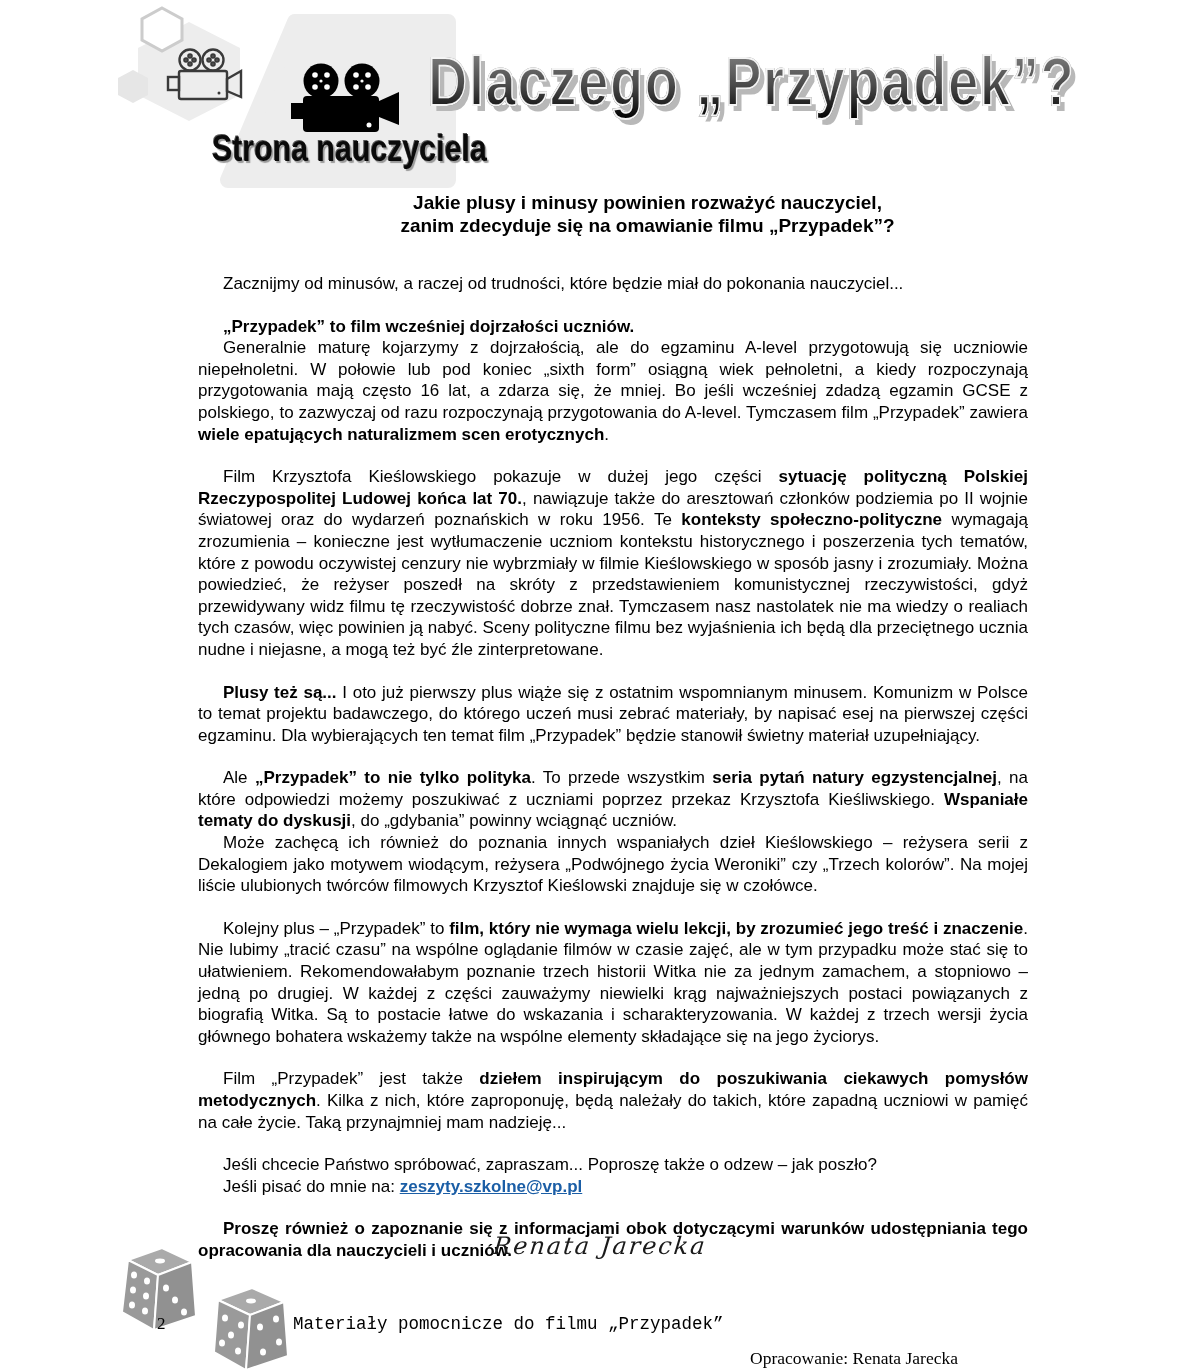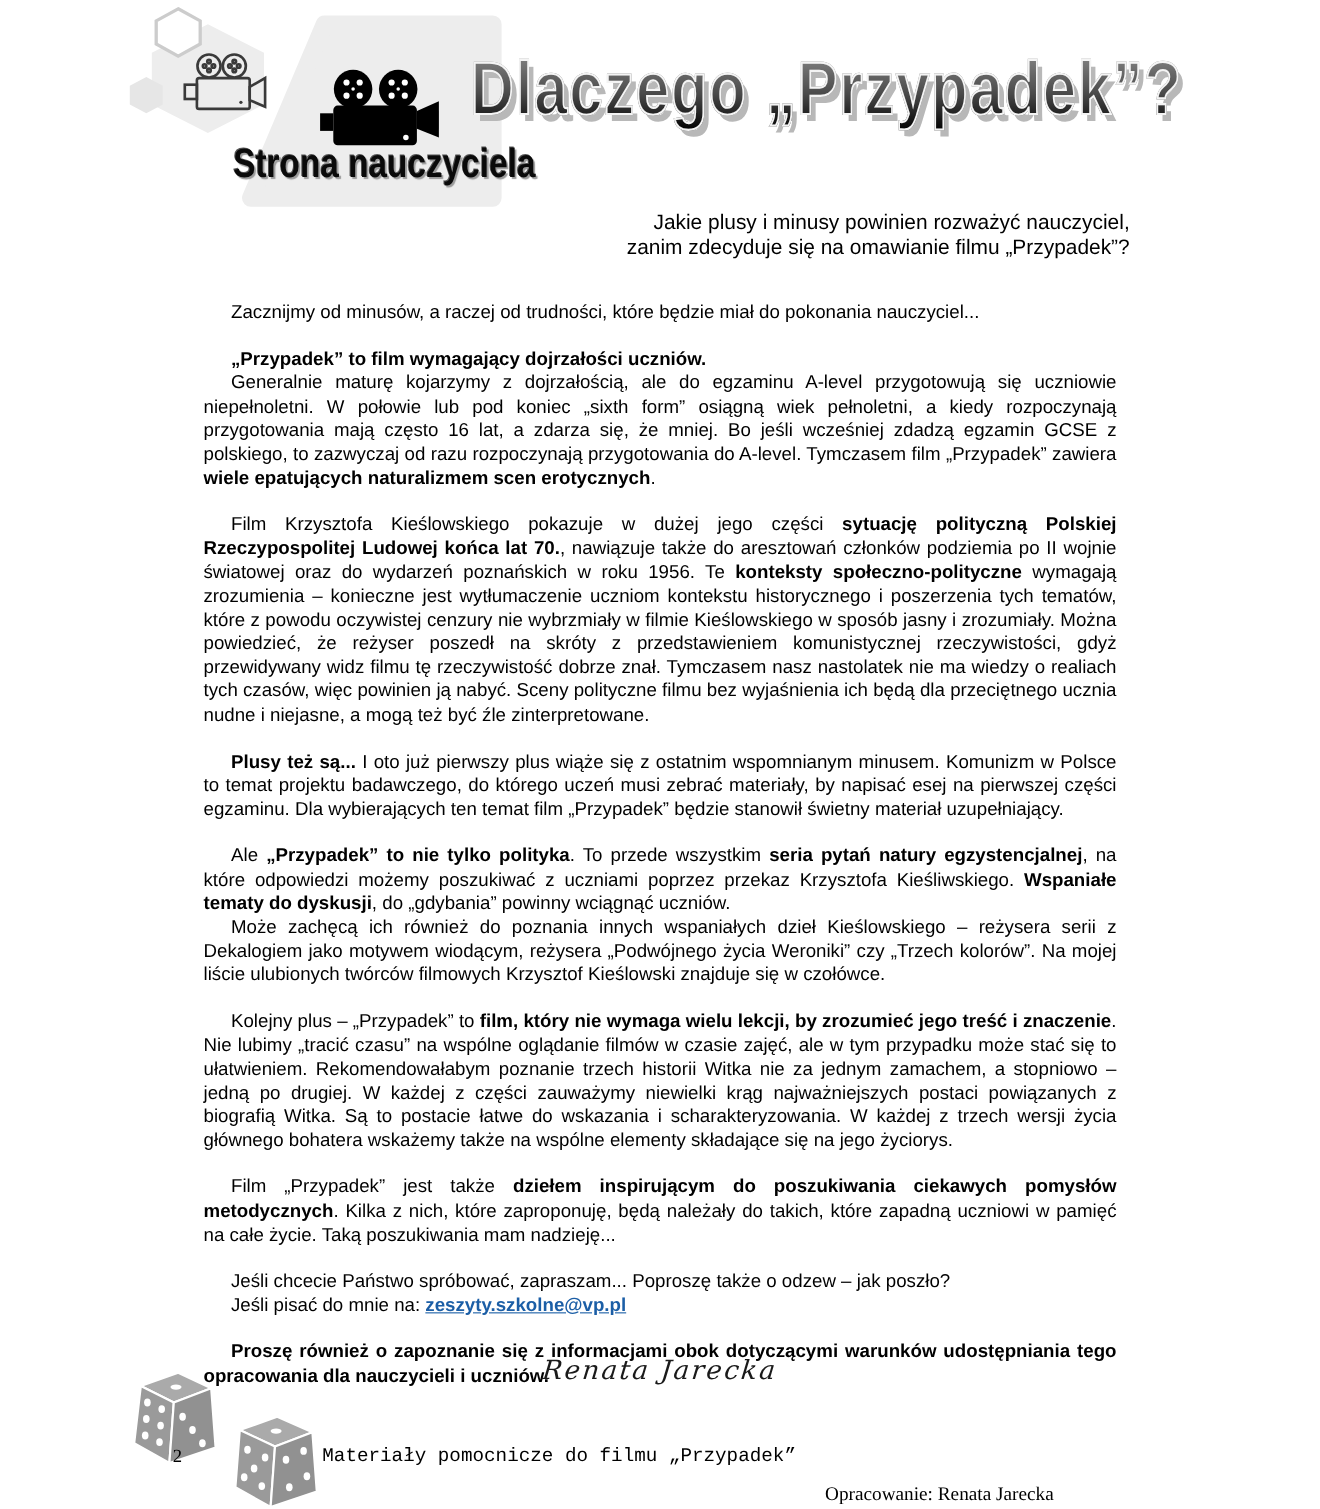--- a/index.html
+++ b/index.html
@@ -25,26 +25,26 @@
   }
   .big-title-shadow{position:absolute;left:6px;top:6px;color:var(--title-shadow,#b8b8b8);}
   .big-title-fill{
     position:relative;
     background:linear-gradient(180deg,var(--title-top,#8c8c8c) 0%,#4a4a4a 55%,var(--title-bottom,#000) 100%);
     -webkit-background-clip:text;background-clip:text;color:transparent;
     -webkit-text-stroke:2px #f4f4f4;
   }
   
   .subtitle{
-    position:absolute;left:197px;top:191px;width:830px;padding-left:95px;box-sizing:border-box;
-    text-align:right;font-size:19px;font-weight:normal;line-height:23px;
+    position:absolute;left:185px;top:191px;width:830px;padding-left:95px;box-sizing:border-box;
+    text-align:center;font-size:19px;font-weight:bold;line-height:23px;
   }
   
   .content{
-    position:absolute;left:185px;top:252px;width:830px;
+    position:absolute;left:198px;top:252px;width:830px;
     font-size:17px;line-height:21.6px;text-align:justify;
   }
   .para{margin:0;text-indent:25px;}
   .para.sp{margin-top:21px;}
   .b{font-weight:bold;}
   .email-link{color:var(--link,#1b5ea6);font-weight:bold;text-decoration:underline;}
   
   .signature{
     position:absolute;left:185px;top:1232px;width:830px;text-align:center;
     font-family:"DejaVu Serif",serif;font-style:italic;font-size:24px;letter-spacing:2px;
@@ -119,28 +119,28 @@
     </div>
   </div>
 
   <div class="subtitle">
     <div>Jakie plusy i minusy powinien rozważyć nauczyciel,</div>
     <div>zanim zdecyduje się na omawianie filmu „Przypadek”?</div>
   </div>
 
   <div class="content">
       <p class="para sp"><span>Zacznijmy od minusów, a raczej od trudności, które będzie miał do pokonania nauczyciel...</span></p>
-      <p class="para sp"><span class="b">„Przypadek” to film wymagający dojrzałości uczniów.</span></p>
+      <p class="para sp"><span class="b">„Przypadek” to film wcześniej dojrzałości uczniów.</span></p>
       <p class="para"><span>Generalnie maturę kojarzymy z dojrzałością, ale do egzaminu A-level przygotowują się uczniowie niepełnoletni. W połowie lub pod koniec „sixth form” osiągną wiek pełnoletni, a kiedy rozpoczynają przygotowania mają często 16 lat, a zdarza się, że mniej. Bo jeśli wcześniej zdadzą egzamin GCSE z polskiego, to zazwyczaj od razu rozpoczynają przygotowania do A-level. Tymczasem film „Przypadek” zawiera </span><span class="b">wiele epatujących naturalizmem scen erotycznych</span><span>.</span></p>
       <p class="para sp"><span>Film Krzysztofa Kieślowskiego pokazuje w dużej jego części </span><span class="b">sytuację polityczną Polskiej Rzeczypospolitej Ludowej końca lat 70.</span><span>, nawiązuje także do aresztowań członków podziemia po II wojnie światowej oraz do wydarzeń poznańskich w roku 1956. Te </span><span class="b">konteksty społeczno-polityczne</span><span> wymagają zrozumienia – konieczne jest wytłumaczenie uczniom kontekstu historycznego i poszerzenia tych tematów, które z powodu oczywistej cenzury nie wybrzmiały w filmie Kieślowskiego w sposób jasny i zrozumiały. Można powiedzieć, że reżyser poszedł na skróty z przedstawieniem komunistycznej rzeczywistości, gdyż przewidywany widz filmu tę rzeczywistość dobrze znał. Tymczasem nasz nastolatek nie ma wiedzy o realiach tych czasów, więc powinien ją nabyć. Sceny polityczne filmu bez wyjaśnienia ich będą dla przeciętnego ucznia nudne i niejasne, a mogą też być źle zinterpretowane.</span></p>
       <p class="para sp"><span class="b">Plusy też są...</span><span> I oto już pierwszy plus wiąże się z ostatnim wspomnianym minusem. Komunizm w Polsce to temat projektu badawczego, do którego uczeń musi zebrać materiały, by napisać esej na pierwszej części egzaminu. Dla wybierających ten temat film „Przypadek” będzie stanowił świetny materiał uzupełniający.</span></p>
       <p class="para sp"><span>Ale </span><span class="b">„Przypadek” to nie tylko polityka</span><span>. To przede wszystkim </span><span class="b">seria pytań natury egzystencjalnej</span><span>, na które odpowiedzi możemy poszukiwać z uczniami poprzez przekaz Krzysztofa Kieśliwskiego. </span><span class="b">Wspaniałe tematy do dyskusji</span><span>, do „gdybania” powinny wciągnąć uczniów.</span></p>
       <p class="para"><span>Może zachęcą ich również do poznania innych wspaniałych dzieł Kieślowskiego – reżysera serii z Dekalogiem jako motywem wiodącym, reżysera „Podwójnego życia Weroniki” czy „Trzech kolorów”. Na mojej liście ulubionych twórców filmowych Krzysztof Kieślowski znajduje się w czołówce.</span></p>
       <p class="para sp"><span>Kolejny plus – „Przypadek” to </span><span class="b">film, który nie wymaga wielu lekcji, by zrozumieć jego treść i znaczenie</span><span>. Nie lubimy „tracić czasu” na wspólne oglądanie filmów w czasie zajęć, ale w tym przypadku może stać się to ułatwieniem. Rekomendowałabym poznanie trzech historii Witka nie za jednym zamachem, a stopniowo – jedną po drugiej. W każdej z części zauważymy niewielki krąg najważniejszych postaci powiązanych z biografią Witka. Są to postacie łatwe do wskazania i scharakteryzowania. W każdej z trzech wersji życia głównego bohatera wskażemy także na wspólne elementy składające się na jego życiorys.</span></p>
-      <p class="para sp"><span>Film „Przypadek” jest także </span><span class="b">dziełem inspirującym do poszukiwania ciekawych pomysłów metodycznych</span><span>. Kilka z nich, które zaproponuję, będą należały do takich, które zapadną uczniowi w pamięć na całe życie. Taką poszukiwania mam nadzieję...</span></p>
+      <p class="para sp"><span>Film „Przypadek” jest także </span><span class="b">dziełem inspirującym do poszukiwania ciekawych pomysłów metodycznych</span><span>. Kilka z nich, które zaproponuję, będą należały do takich, które zapadną uczniowi w pamięć na całe życie. Taką przynajmniej mam nadzieję...</span></p>
       <p class="para sp"><span>Jeśli chcecie Państwo spróbować, zapraszam... Poproszę także o odzew – jak poszło?</span></p>
       <p class="para"><span>Jeśli pisać do mnie na: </span><a href="#" class="email-link">zeszyty.szkolne@vp.pl</a></p>
       <p class="para sp"><span class="b">Proszę również o zapoznanie się z informacjami obok dotyczącymi warunków udostępniania tego opracowania dla nauczycieli i uczniów.</span></p>
     </div>
 
   <div class="signature">Renata Jarecka</div>
 
   <svg class="dice" width="200" height="134" viewBox="0 0 200 134">
     <g stroke="#ffffff" stroke-width="2" stroke-linejoin="round">
 

